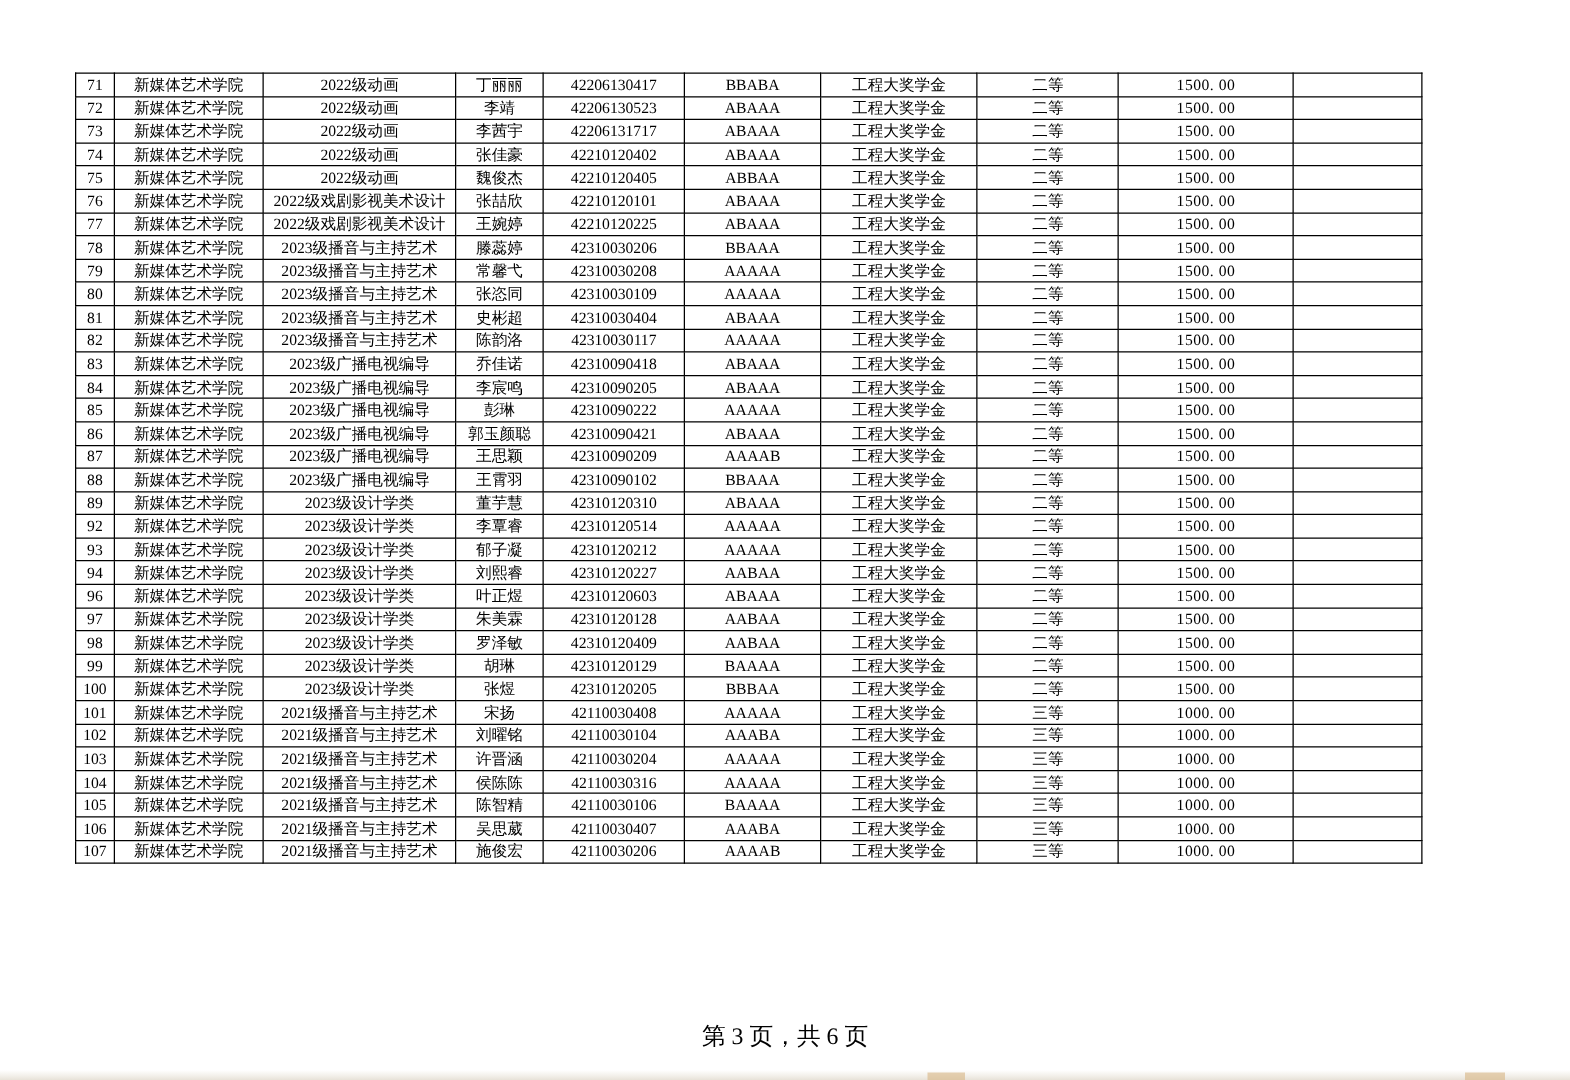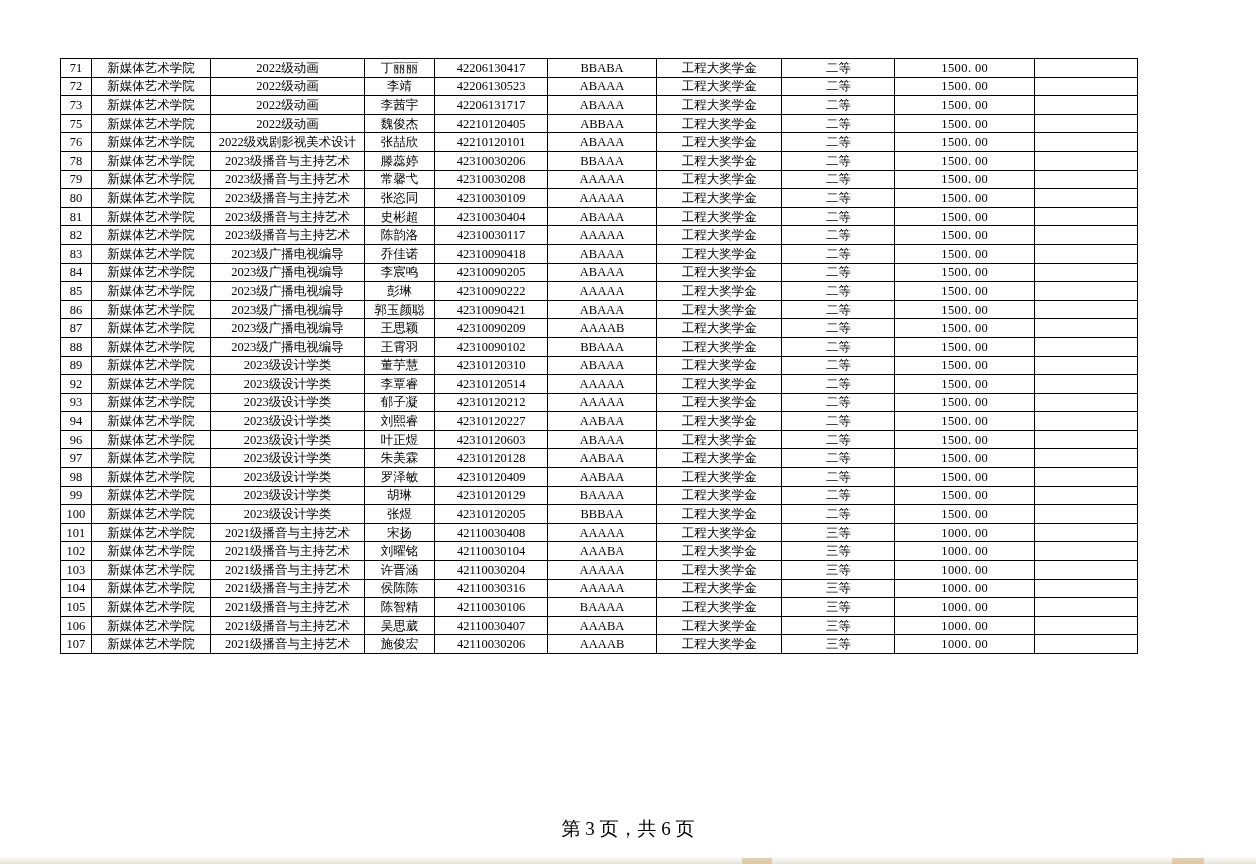--- a/index.html
+++ b/index.html
@@ -135,20 +135,32 @@
             <td>2022级动画</td>
             <td>李茜宇</td>
             <td>42206131717</td>
             <td>ABAAA</td>
             <td>工程大奖学金</td>
             <td>二等</td>
             <td class="amount">1500. 00</td>
             <td></td>
           </tr>
           <tr>
+            <td>74</td>
+            <td>新媒体艺术学院</td>
+            <td>2022级动画</td>
+            <td>张佳豪</td>
+            <td>42210120402</td>
+            <td>ABAAA</td>
+            <td>工程大奖学金</td>
+            <td>二等</td>
+            <td class="amount">1500. 00</td>
+            <td></td>
+          </tr>
+          <tr>
             <td>75</td>
             <td>新媒体艺术学院</td>
             <td>2022级动画</td>
             <td>魏俊杰</td>
             <td>42210120405</td>
             <td>ABBAA</td>
             <td>工程大奖学金</td>
             <td>二等</td>
             <td class="amount">1500. 00</td>
             <td></td>
@@ -159,20 +171,32 @@
             <td>2022级戏剧影视美术设计</td>
             <td>张喆欣</td>
             <td>42210120101</td>
             <td>ABAAA</td>
             <td>工程大奖学金</td>
             <td>二等</td>
             <td class="amount">1500. 00</td>
             <td></td>
           </tr>
           <tr>
+            <td>77</td>
+            <td>新媒体艺术学院</td>
+            <td>2022级戏剧影视美术设计</td>
+            <td>王婉婷</td>
+            <td>42210120225</td>
+            <td>ABAAA</td>
+            <td>工程大奖学金</td>
+            <td>二等</td>
+            <td class="amount">1500. 00</td>
+            <td></td>
+          </tr>
+          <tr>
             <td>78</td>
             <td>新媒体艺术学院</td>
             <td>2023级播音与主持艺术</td>
             <td>滕蕊婷</td>
             <td>42310030206</td>
             <td>BBAAA</td>
             <td>工程大奖学金</td>
             <td>二等</td>
             <td class="amount">1500. 00</td>
             <td></td>

